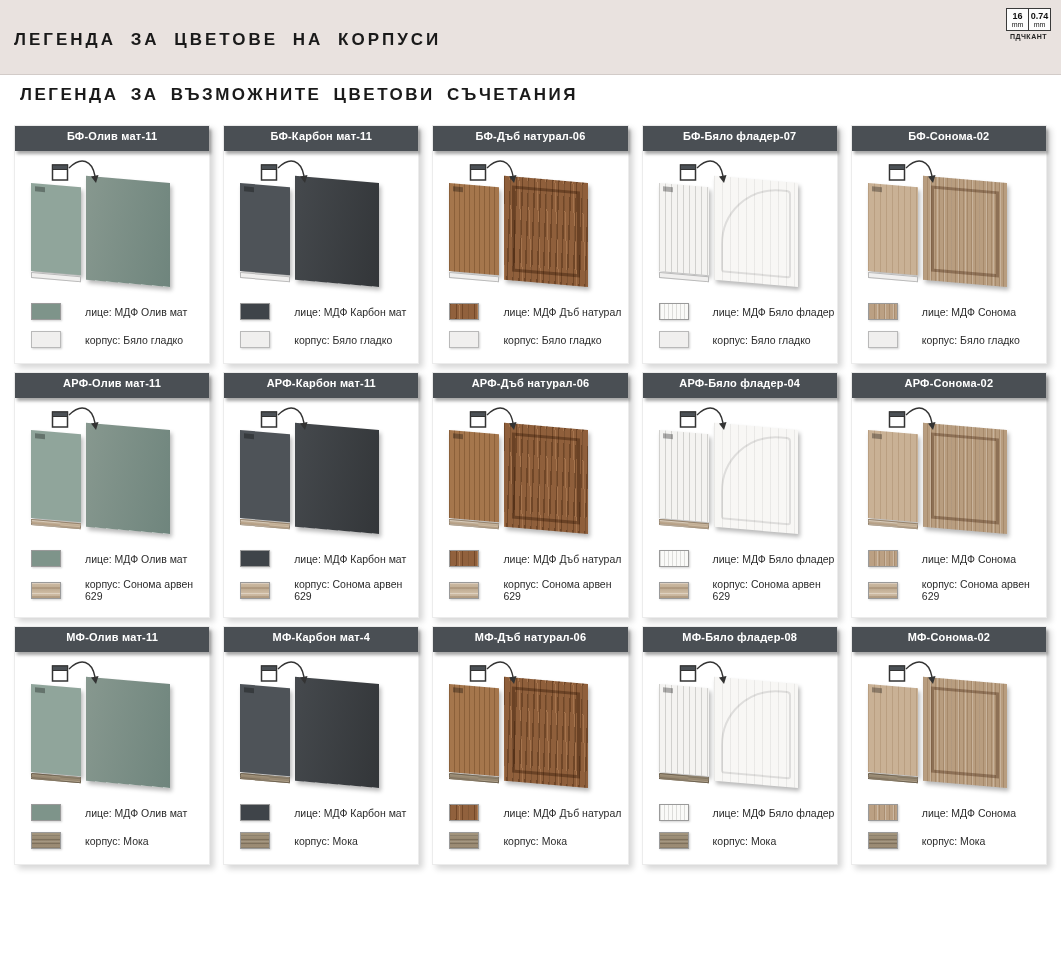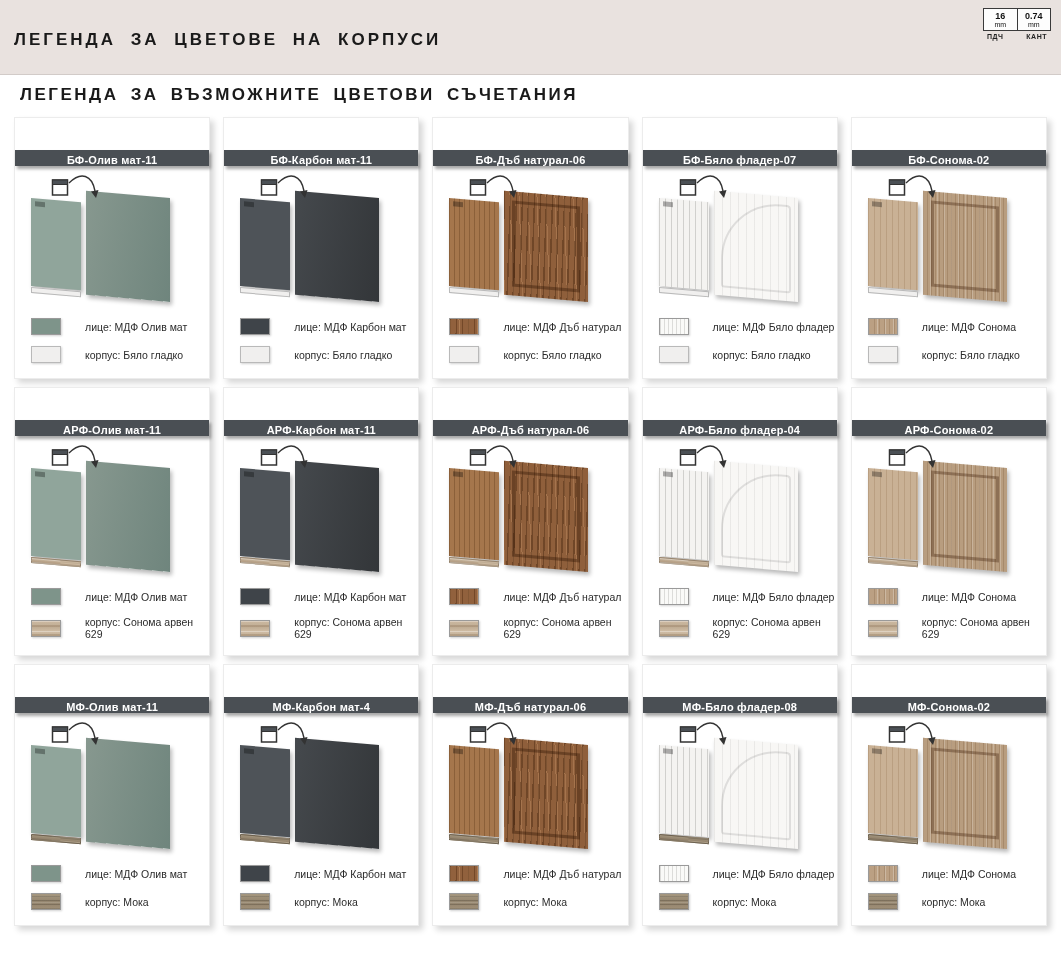--- a/index.html
+++ b/index.html
@@ -10,36 +10,36 @@
   .top-section { position: relative; background:#e9e2df; padding: 10px 10px 14px; border-bottom:1px solid #d2cbc8; }
   .section-title { font-size: 17px; font-weight: bold; letter-spacing: 3px; word-spacing: 7px; color:#1a1a1a; }
   .top-section .section-title { margin: 20px 0 10px 4px; }
 
   .main-swatch-row { display: flex; gap: 16px; }
   .main-swatch-wrap { flex: 1; }
   .main-swatch { height: 136px; border: 1px solid #8f8a86; }
   .main-caption { text-align: center; font-size: 20px; font-weight: bold; letter-spacing: .4px; color:#121212; margin-top: 9px; }
 
   
-  .edge-info { position: absolute; top: 8px; right: 10px; width: 68px; }
+  .edge-info { position: absolute; top: 8px; right: 10px; width: 45px; }
   .edge-box { display: flex; border: 1px solid #3a3a3a; background:#fdfdfd; }
   .edge-cell { flex: 1; display: flex; flex-direction: column; align-items: center; padding: 2px 0 1px; }
   .edge-cell + .edge-cell { border-left: 1px solid #3a3a3a; }
   .edge-num { font-size: 9px; font-weight: bold; color:#111; line-height: 10px; }
   .edge-unit { font-size: 7px; color:#111; line-height: 8px; }
   .edge-labels { display: flex; justify-content: space-between; font-size: 7px; font-weight: bold; color:#222; padding: 2px 4px 0; letter-spacing: .5px; }
 
   
   .bottom-section { padding: 8px 14px 0; background:#fff; }
-  .bottom-section .section-title { margin: 2px 0 12px 6px; letter-spacing: 2.5px; word-spacing: 5px; }
+  .bottom-section .section-title { margin: 2px 0 20px 6px; letter-spacing: 2.5px; word-spacing: 5px; }
 
   .combo-grid { display: grid; grid-template-columns: repeat(5, 1fr); gap: 8px 13px; }
 
   .card { background:#fff; border:1px solid #ececec; box-shadow: 4px 4px 6px rgba(0,0,0,.16); padding-bottom: 4px; }
-  .card-header { height: 16px; line-height: 21px; background:#4a4f54; color:#fff; font-size: 11px; font-weight: bold; text-align: center; letter-spacing:.2px; box-shadow: 2px 3px 3px rgba(0,0,0,.35); white-space: nowrap; overflow: hidden; margin-top: 32px; }
+  .card-header { height: 25px; line-height: 21px; background:#4a4f54; color:#fff; font-size: 11px; font-weight: bold; text-align: center; letter-spacing:.2px; box-shadow: 2px 3px 3px rgba(0,0,0,.35); white-space: nowrap; overflow: hidden; }
 
   .card-illustration { position: relative; height: 152px; }
 
   .detail-svg { position: absolute; top: 2px; left: 36px; z-index: 3; }
 
   .panels { position: absolute; top: 26px; left: 16px; display: flex; gap: 5px; transform: skewY(5deg); }
   .panel-left { width: 50px; height: 88px; margin-top: 12px; position: relative; box-shadow: 2px 3px 4px rgba(0,0,0,.28); }
   .panel-right { width: 84px; height: 104px; position: relative; box-shadow: 2px 3px 4px rgba(0,0,0,.28); }
   .panel-left::before { content:""; position:absolute; top:3px; left:4px; width:10px; height:5px; background:rgba(0,0,0,.30); }
   .panel-strip { position:absolute; left:0; right:0; bottom:-7px; height:6px; border:1px solid rgba(0,0,0,.18); display:block; }

